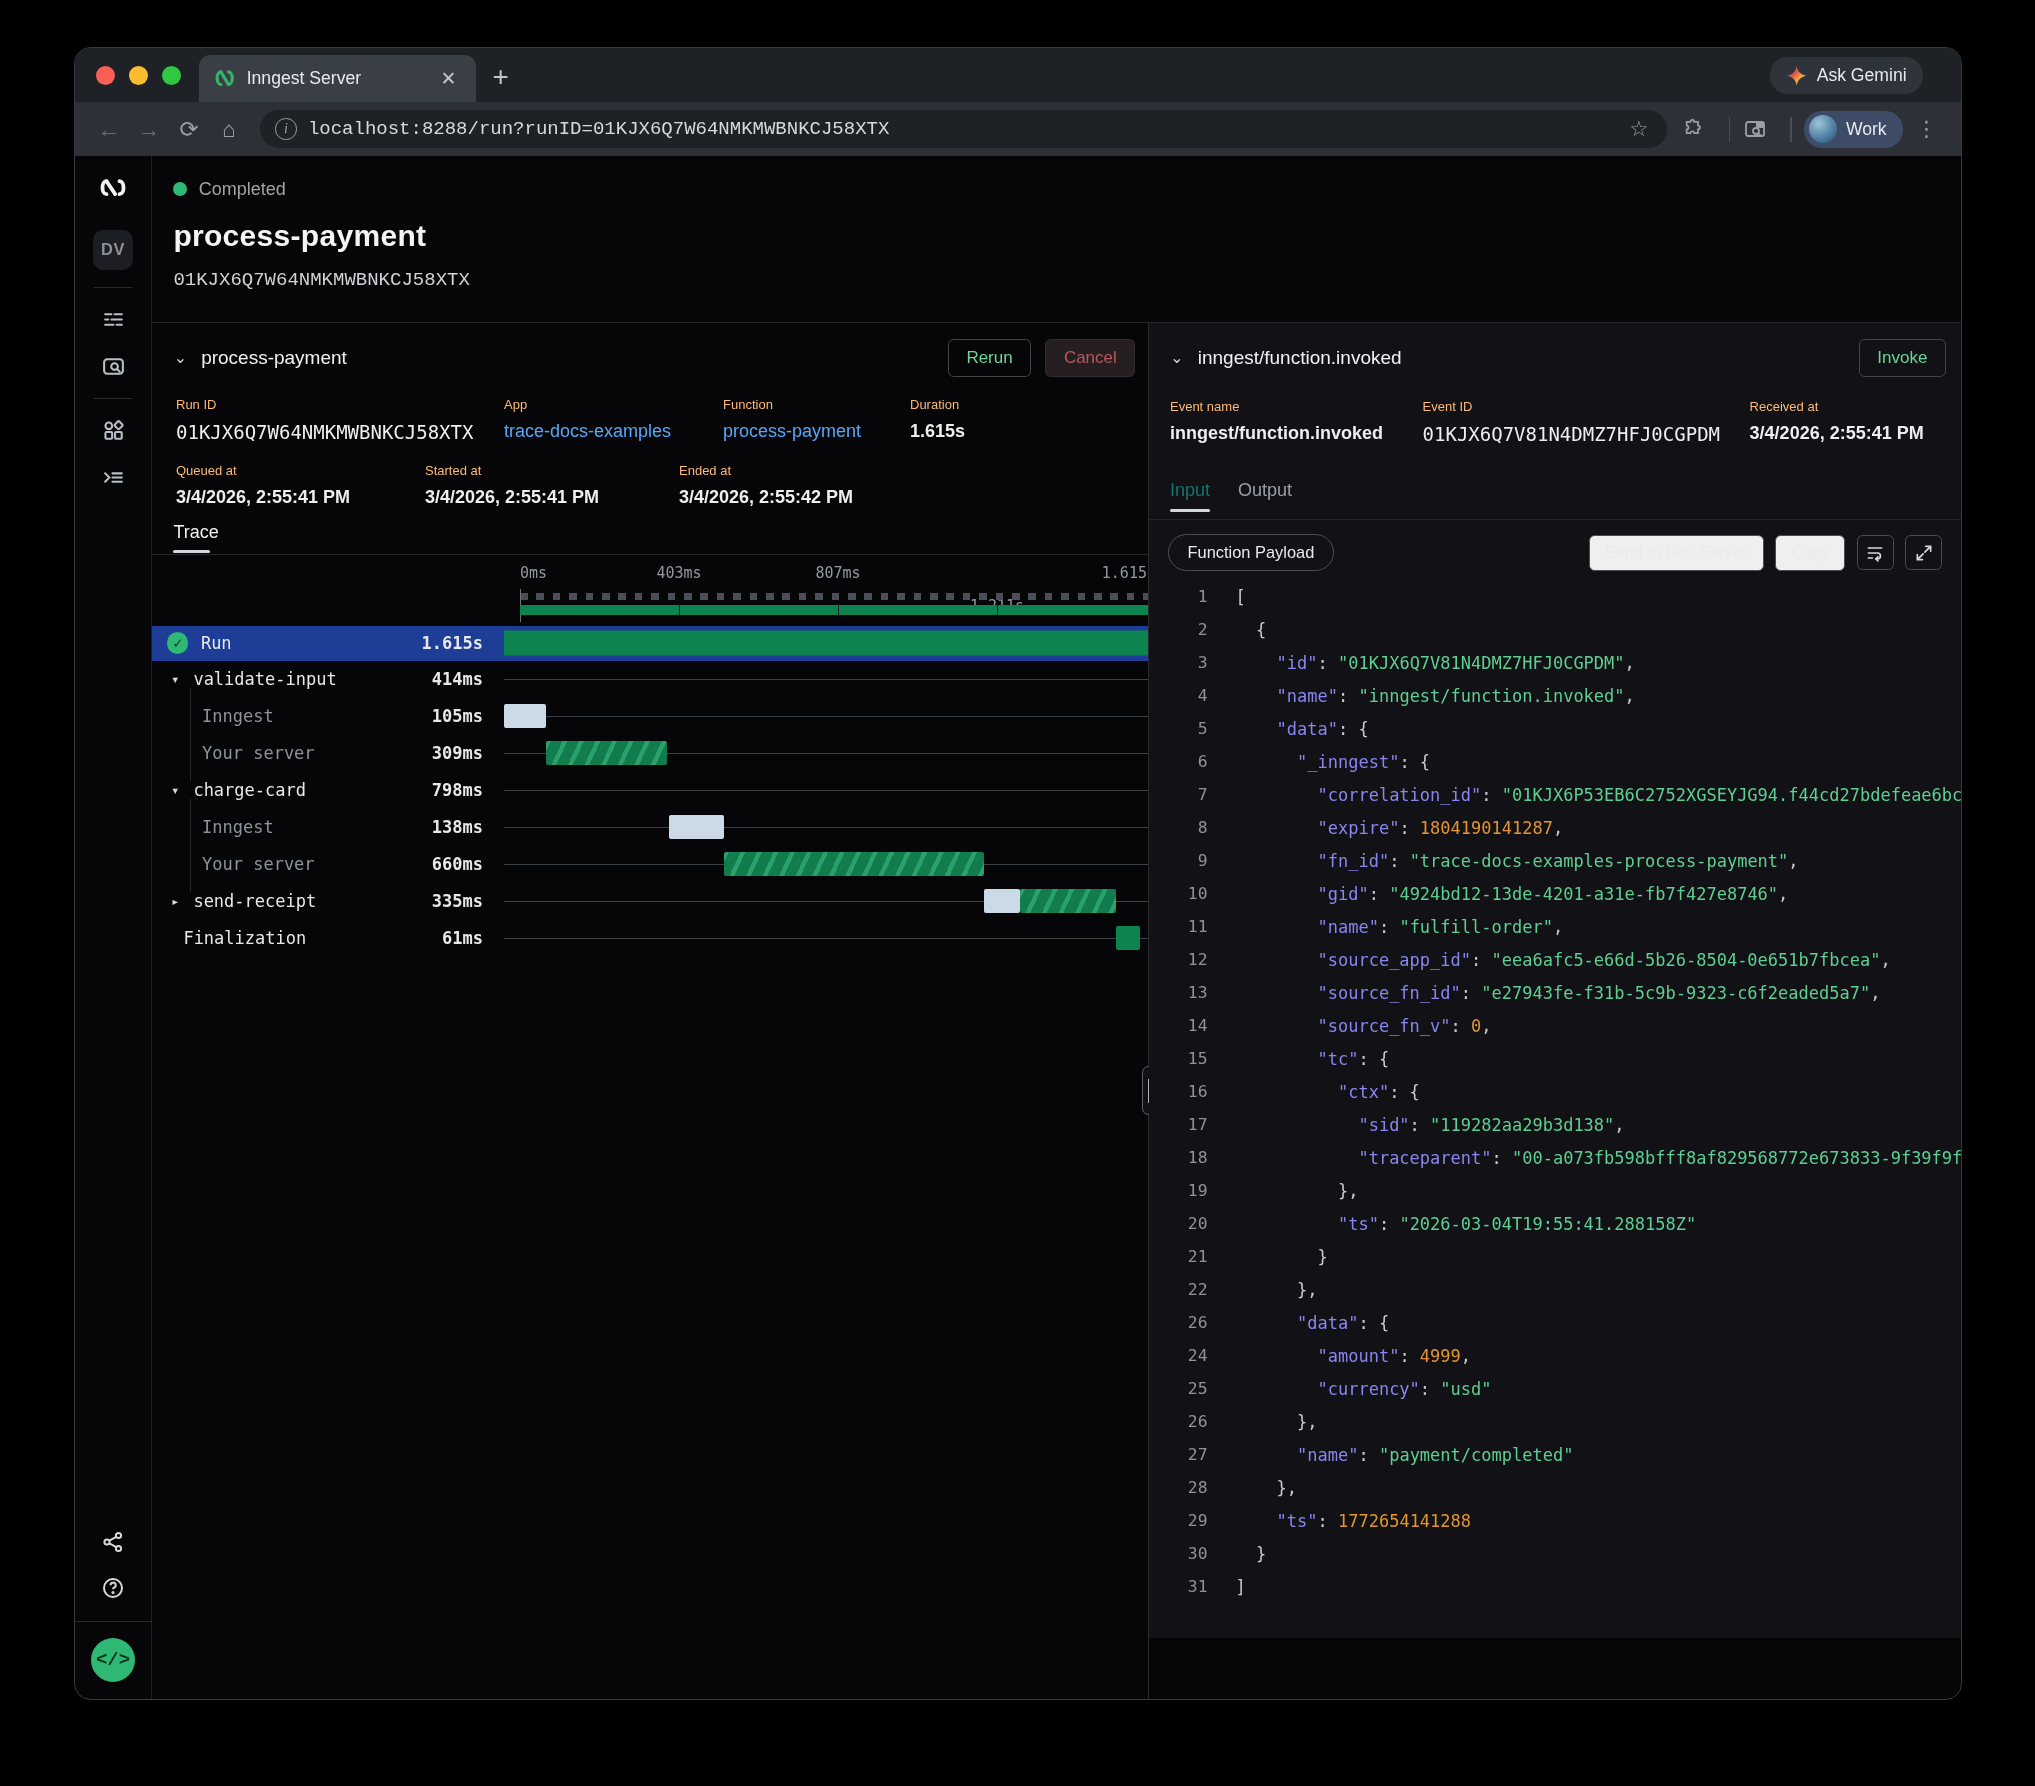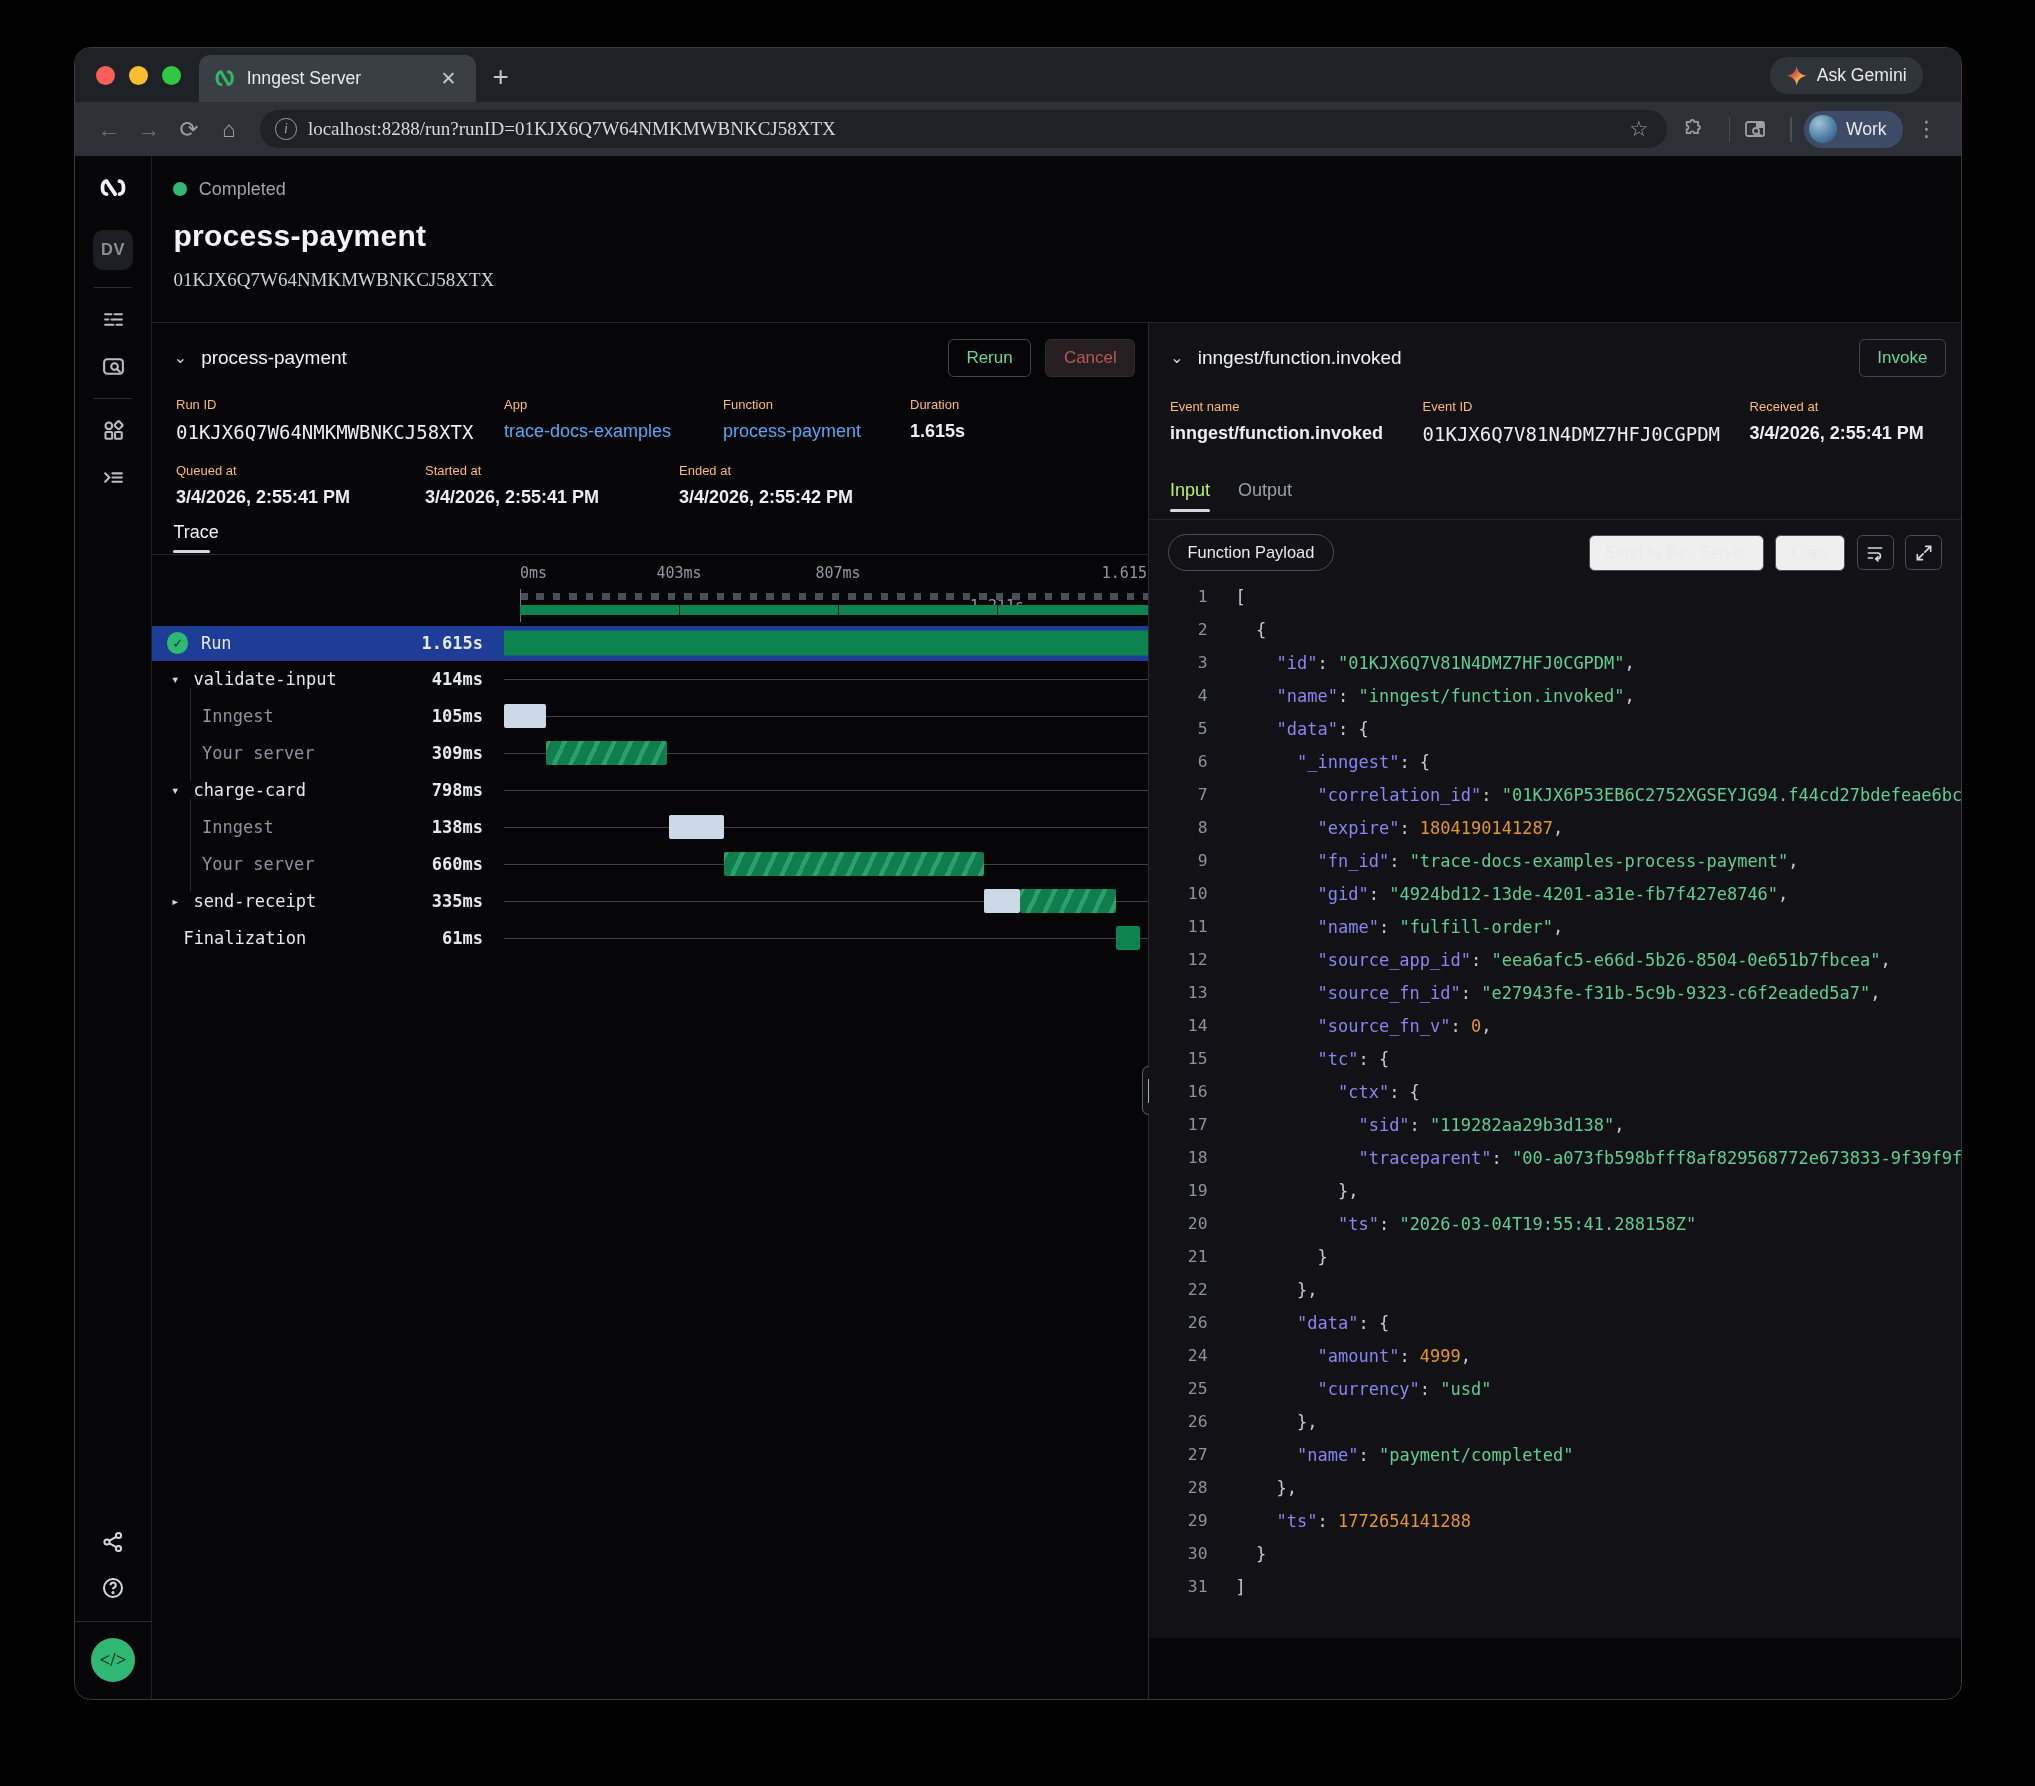--- a/index.html
+++ b/index.html
@@ -1,18 +1,18 @@
 <!DOCTYPE html>
 <html style="font-size:10px"><head>
 <meta charset="utf-8">
 <style>
   * { margin:0; padding:0; box-sizing:border-box; }
   html,body { background:#000; }
   body { width:2035px; height:1786px; position:relative; font-family:"Liberation Sans", sans-serif; color:#eceef0; }
-  .mono { font-family:Liberation Serif, serif; }
+  .mono { font-family:Liberation Mono, monospace; }
 
   
   .window { position:absolute; left:74px; top:47px; width:1888px; height:1653px;
     background:#060608; border-radius:16.4px; overflow:hidden; border:0.6px solid #3a3a3e; }
   .tabstrip { height:54px; background:#1e2126; display:flex; align-items:flex-end; position:relative; }
   .traffic { display:flex; gap:14px; align-items:center; padding:0 17.6px 0 21.4px; height:54px; }
   .tl { width:19px; height:19px; border-radius:50%; }
   .tl.r { background:#f95f57; } .tl.y { background:#fbbd2e; } .tl.g { background:#30c840; }
   .tab { width:277px; height:47px; background:#3a3e45; border-radius:11.3px 11.3px 0 0; display:flex; align-items:center; gap:11.3px; padding:0 15px; }
   .tab-title { font-size:17.6px; color:#e8eaed; flex:1; white-space:nowrap; overflow:hidden; }
@@ -111,21 +111,21 @@
   .bar.runbar { background:#0d8350; height:25px; border-radius:0; right:-7.6px; }
   .runcheck { width:21.4px; height:21.4px; border-radius:50%; background:#2fb873; color:#0a3520; font-size:15px; font-weight:700;
     display:flex; align-items:center; justify-content:center; margin-right:2.5px; }
 
   
   .ev-header { position:absolute; left:21.4px; right:15px; top:16.4px; display:flex; align-items:center; gap:14px; }
   .ev-title { font-size:19px; color:#f1f2f4; }
   .ev-meta { position:absolute; top:76px; left:0; right:0; }
   .ev-tabs { position:absolute; top:157px; left:21.4px; display:flex; gap:28px; }
   .ev-tab { font-size:18px; color:#9aa0a8; padding-bottom:11.3px; position:relative; }
-  .ev-tab.active { color:#bef264; }
+  .ev-tab.active { color:#0f766e; }
   .ev-tab.active::after { content:""; position:absolute; left:0; bottom:0; width:40px; height:3.1px; background:#d4d7db; border-radius:1.9px; }
   .ev-tabs-border { position:absolute; left:0; right:0; top:196px; height:0.6px; background:#26262a; }
   .ev-toolbar { position:absolute; top:211px; left:19px; right:19px; display:flex; align-items:center; }
   .pill { border:0.6px solid #4a4e54; border-radius:629px; font-size:16.4px; color:#e8eaec; padding:8.2px 19px; }
   .act-btn { border:0.6px solid #4a4e54; border-radius:5.7px; font-size:16.4px; color:#e8eaec; padding:7.6px 15px; margin-left:11.3px; }
   .icon-btn { border:0.6px solid #4a4e54; border-radius:5.7px; width:37px; height:35px; margin-left:11.3px;
     display:flex; align-items:center; justify-content:center; color:#d4d7db; }
 
   .code { position:absolute; top:257px; left:19px; right:0; bottom:0; overflow:hidden; }
   .cl { display:flex; height:33px; align-items:center; white-space:pre; font-family:"DejaVu Sans Mono",monospace; font-size:17px; }

